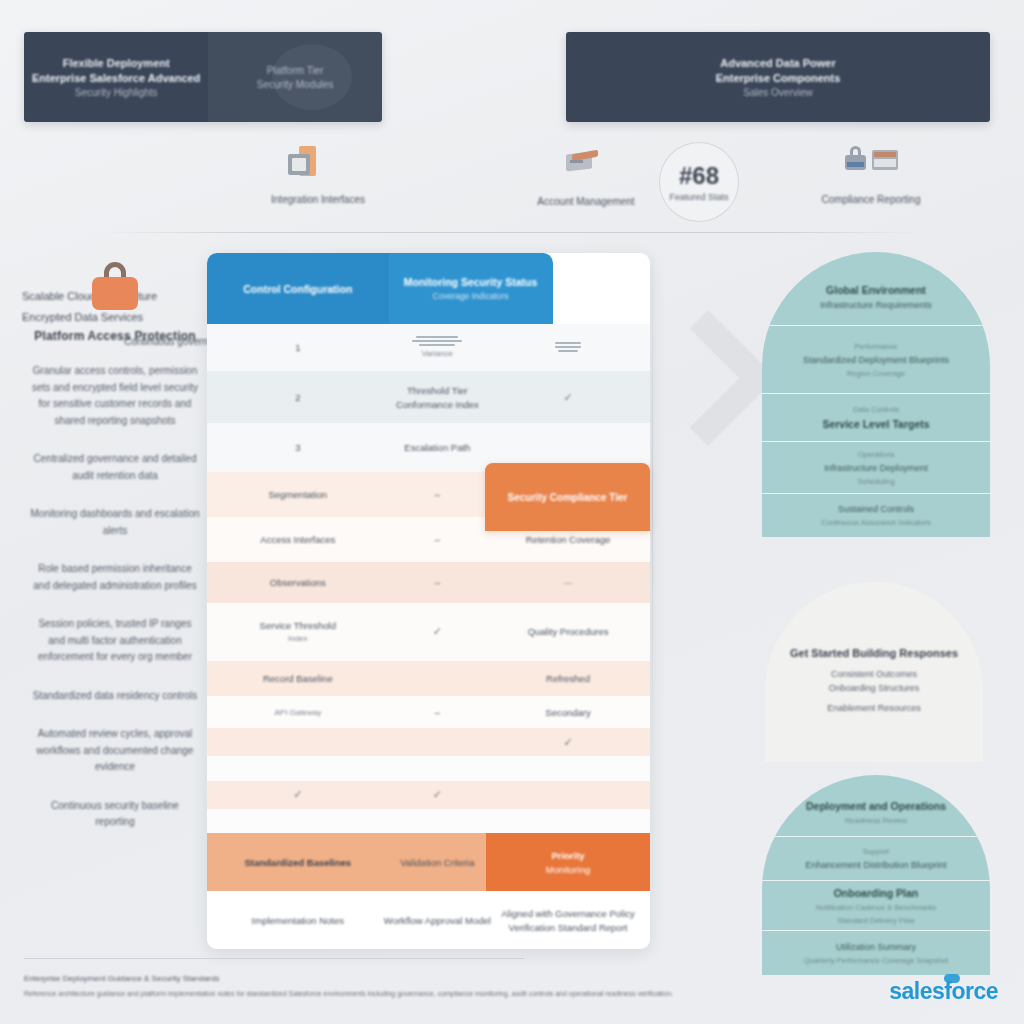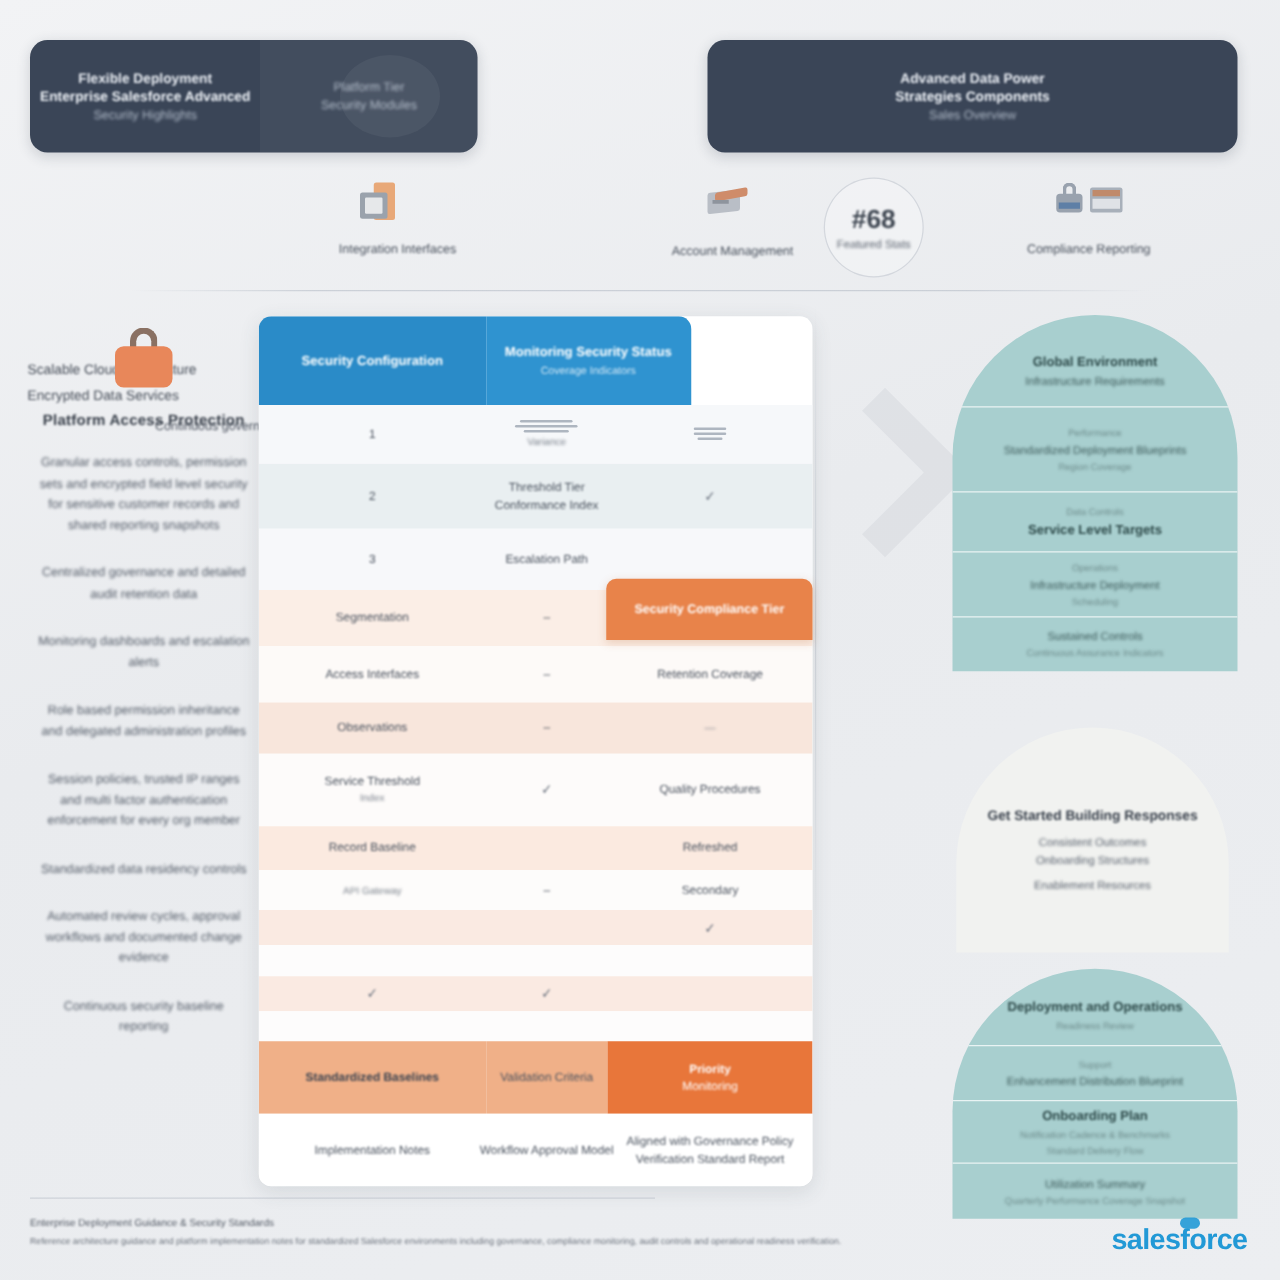--- a/index.html
+++ b/index.html
@@ -22,21 +22,21 @@
     letter-spacing: .2px;
     white-space: nowrap;
     line-height: 1.45;
   }
   .t.wrap { white-space: normal; }
 
   
   .banner {
     position: absolute;
     background: #3a4557;
-    border-radius: 14px;
+    border-radius: 3px;
     box-shadow: 0 3px 10px rgba(40,50,65,.18);
     display: flex;
     overflow: hidden;
   }
   #banner-left  { left: 24px;  top: 32px; width: 358px; height: 90px; }
   #banner-right { left: 566px; top: 32px; width: 424px; height: 90px; }
   .banner .seg {
     flex: 1;
     display: flex; flex-direction: column;
     align-items: center; justify-content: center;
@@ -79,21 +79,21 @@
   .ico-card .bar { position: absolute; left: 4px; top: 10px; width: 13px; height: 3px; background: #8e949d; }
 
   
   .stat-circle {
     position: absolute; left: 659px; top: 142px;
     width: 80px; height: 80px; border-radius: 50%;
     border: 1px solid rgba(175,182,193,.45);
     background: rgba(255,255,255,.28);
     display: flex; flex-direction: column; align-items: center; justify-content: center; gap: 2px;
   }
-  .stat-num { font-size: 21px; font-weight: bold; color: #3e4651; filter: blur(.9px); }
+  .stat-num { font-size: 24px; font-weight: bold; color: #3e4651; filter: blur(.9px); }
   .stat-lab { font-size: 9px; color: #5a626e; filter: blur(1.1px); }
 
   
   .ico-pair { display: flex; gap: 6px; align-items: flex-end; }
   .ico-lock { position: relative; width: 21px; height: 24px; }
   .ico-lock .body { position: absolute; left: 0; bottom: 0; width: 21px; height: 15px; background: #99a2ae; border-radius: 3px; }
   .ico-lock .sh { position: absolute; left: 5px; top: 0; width: 11px; height: 11px; border: 3px solid #99a2ae; border-bottom: none; border-radius: 6px 6px 0 0; }
   .ico-lock .band { position: absolute; left: 2px; bottom: 3px; width: 17px; height: 5px; background: #5e7fa6; }
   .ico-badge { position: relative; width: 26px; height: 20px; background: #a8b0ba; border-radius: 2px; }
   .ico-badge .top { position: absolute; left: 2px; top: 2px; width: 22px; height: 5px; background: #c08a6a; }
@@ -140,21 +140,21 @@
   .cell.bold { font-weight: bold; color: #3b4350; }
   .cell.wt { color: #ffffff; }
   .tick { font-size: 11px; color: #6a727e; filter: blur(1px); }
 
   .bar-lines { display: flex; flex-direction: column; gap: 2px; align-items: center; }
   .bar-lines i { display: block; height: 2px; background: #aeb6c0; border-radius: 1px; }
 
   
   .callout {
     position: absolute; left: 485px; top: 463px;
-    width: 165px; height: 49px;
+    width: 165px; height: 68px;
     background: #e8834a;
     border-radius: 8px 8px 0 0;
     display: flex; align-items: center; justify-content: center;
     box-shadow: 0 2px 7px rgba(190,110,60,.25);
   }
   .callout span { font-size: 10px; font-weight: bold; color: #fff; filter: blur(.95px); }
 
   
   .arch {
     position: absolute;
@@ -229,21 +229,21 @@
     <div class="seg dim">
       <div class="bt3">Platform Tier</div>
       <div class="bt3">Security Modules</div>
     </div>
   </div>
   <div class="banner-blob"></div>
 
   <div class="banner" id="banner-right">
     <div class="seg">
       <div class="bt1">Advanced Data Power</div>
-      <div class="bt2">Strategies Components</div>
+      <div class="bt2">Enterprise Components</div>
       <div class="bt3">Sales Overview</div>
     </div>
   </div>
 
   <div class="strip">
     <div class="lead-lines">
       <div class="l">Scalable Cloud Architecture</div>
       <div class="l">Encrypted Data Services</div>
     </div>
     <div class="lead-note">Continuous governance and compliance monitoring</div>
@@ -304,21 +304,21 @@
     <div class="left-p">Automated review cycles, approval workflows and documented change evidence</div>
     <div class="left-p">Continuous security baseline reporting</div>
   </div>
 
   <div class="divider-v"></div>
   <div class="ghost-arrow"></div>
 
   <div class="table">
     <div class="thead">
       <div class="th c1">
-        <div class="th-main">Security Configuration</div>
+        <div class="th-main">Control Configuration</div>
       </div>
       <div class="th c3">
         <div class="th-main">Monitoring Security Status</div>
         <div class="th-sub">Coverage Indicators</div>
       </div>
     </div>
 
     <div class="trow" style="height:50px; background:#f6f8fa;">
       <div class="td c1">
           <div class="cell">1</div>

